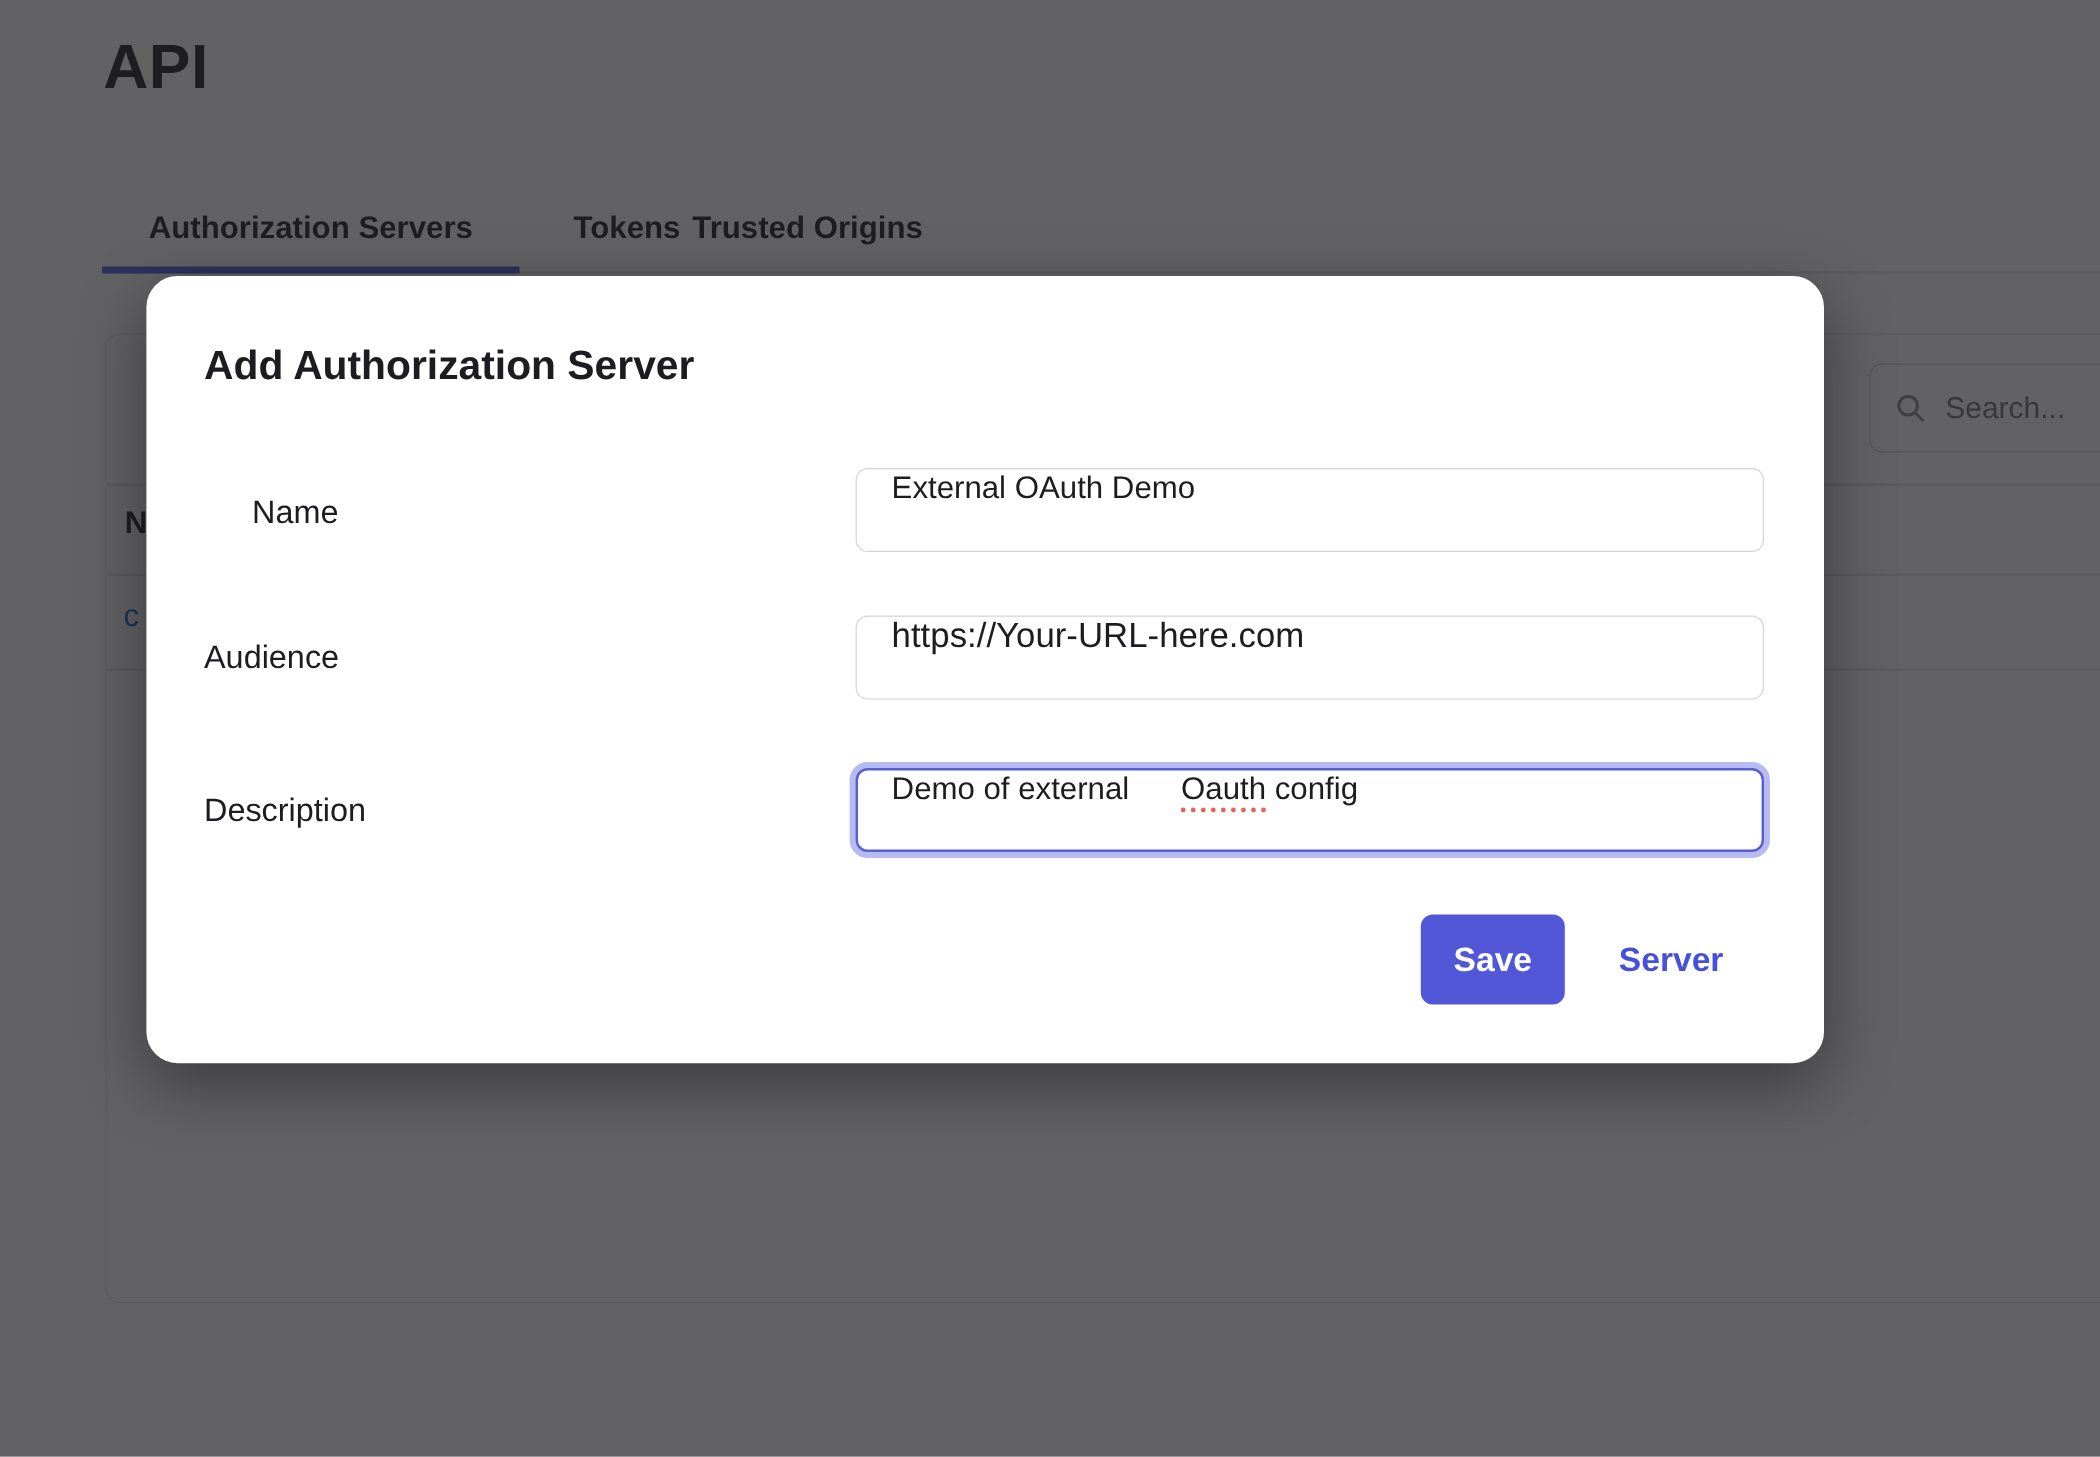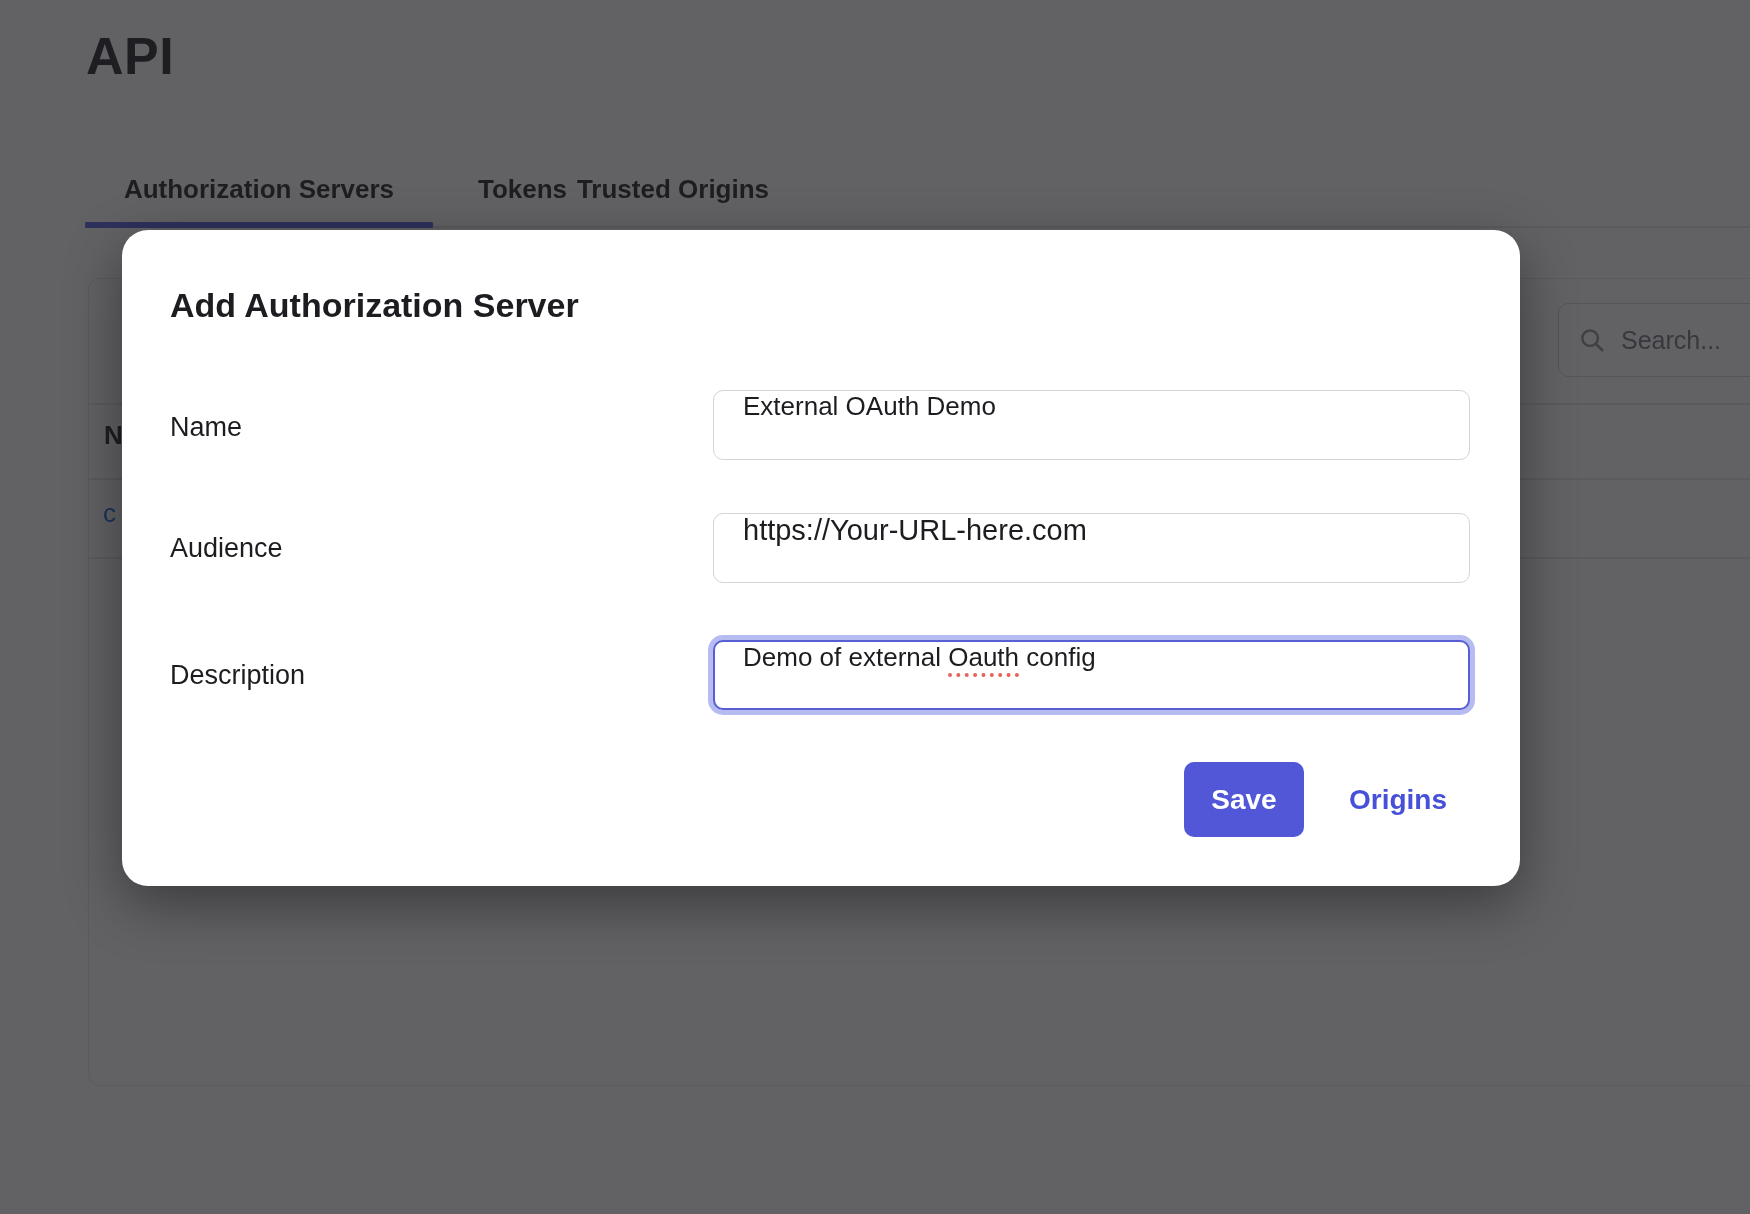--- a/index.html
+++ b/index.html
@@ -75,21 +75,21 @@
     background:#fff;border-radius:26px;
     box-shadow:0 18px 55px rgba(0,0,0,0.40);
   }
   .modal-title{
     position:absolute;left:48px;top:56px;
     font-size:34px;font-weight:bold;color:var(--text);
   }
   .field-label{
     position:absolute;left:48px;font-size:27px;color:var(--text);line-height:34px;
   }
-  .lbl-name{top:180px;}
+  .lbl-name{top:180px;margin-left:40px;}
   .lbl-audience{top:301px;}
   .lbl-description{top:428px;}
   .input-box{
     position:absolute;left:591px;width:757px;height:70px;
     border:1.5px solid var(--input-border);border-radius:10px;background:#fff;
     display:flex;align-items:flex-start;padding-left:29px;
     font-size:26px;color:var(--text);cursor:text;white-space:pre;
   }
   .in-name{top:160px;}
   .in-audience{top:283px;font-size:29px;}
@@ -98,20 +98,21 @@
     border:2px solid var(--focus);
     box-shadow:0 0 0 5px var(--focus-glow);
     padding-left:28px;
   }
   .misspelled{
     text-decoration-line:underline;
     text-decoration-style:dotted;
     text-decoration-color:var(--squiggle);
     text-decoration-thickness:3.5px;
     text-underline-offset:7px;
+    margin-left:36px;
   }
   .save-button{
     position:absolute;left:1062px;top:532px;width:120px;height:75px;
     background:var(--accent);border:none;border-radius:10px;
     color:#fff;font-size:28px;font-weight:bold;cursor:pointer;
     display:flex;align-items:center;justify-content:center;
     font-family:"Liberation Sans", sans-serif;
   }
   .cancel-button{
     position:absolute;left:1227px;top:532px;height:75px;
@@ -168,14 +169,14 @@
   <div class="input-box in-audience">
     <span>https://Your-URL-here.com</span>
   </div>
 
   <div class="field-label lbl-description">Description</div>
   <div class="input-box in-description">
     <span>Demo of external </span><span class="misspelled">Oauth</span><span> config</span>
   </div>
 
   <button class="save-button">Save</button>
-  <div class="cancel-button">Origins</div>
+  <div class="cancel-button">Server</div>
 </div>
 
 </body></html>

